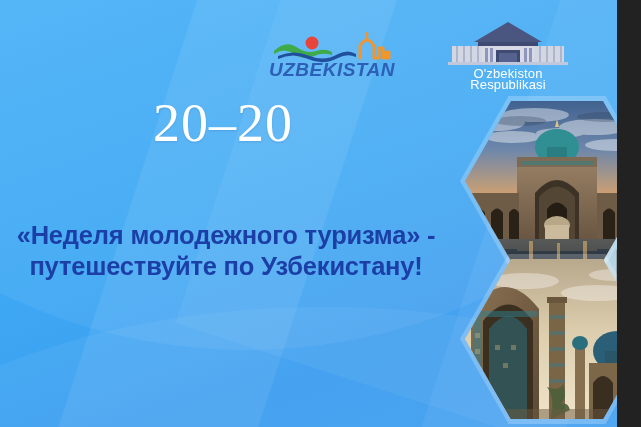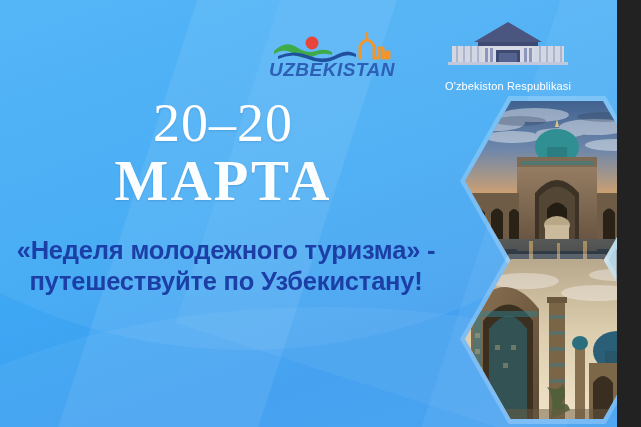--- a/index.html
+++ b/index.html
@@ -87,24 +87,24 @@
     position: absolute;
     left: 438px;
     top: 2px;
     width: 140px;
     height: 76px;
     text-align: center;
   }
   .ctc-logo .bld { width: 140px; height: 48px; display: block; }
   .ctc-text {
     color: #ffffff;
-    font-size: 11px;
+    font-size: 13px;
     line-height: 10.5px;
     letter-spacing: .15px;
-    margin-top: 13px;
+    margin-top: 1px;
     font-family: "Liberation Sans", sans-serif;
   }
 
   
   .dates {
     position: absolute;
     left: 8px;
     top: 96px;
     width: 430px;
     text-align: center;
@@ -128,21 +128,21 @@
     line-height: 58px;
     font-weight: 700;
     letter-spacing: 2px;
     text-shadow: 0 1px 2px rgba(20,70,130,.2);
   }
 
   
   .subtitle {
     position: absolute;
     left: 0px;
-    top: 235px;
+    top: 220px;
     width: 452px;
     text-align: center;
     color: #1b3fa6;
     font-family: "Liberation Sans", sans-serif;
     font-weight: 700;
     font-size: 25.5px;
     line-height: 31px;
     letter-spacing: -0.2px;
   }
   .subtitle .l2 { display: block; }
@@ -413,20 +413,19 @@
           <rect x="115" y="26" width="2" height="16"></rect>
           <rect x="122" y="26" width="2" height="16"></rect>
         </g>
         <rect x="10" y="42" width="120" height="3" fill="#c2c8dc"></rect>
       </svg>
       <div class="ctc-text">O'zbekiston Respublikasi</div>
     </div>
   </div>
 
   <div class="dates">20–20</div>
-  <div class="month">МАРТА</div>
 
   <div class="subtitle">
     <span>«Неделя молодежного туризма» -</span>
     <span class="l2">путешествуйте по Узбекистану!</span>
   </div>
 
 </div>
 
 </body></html>

